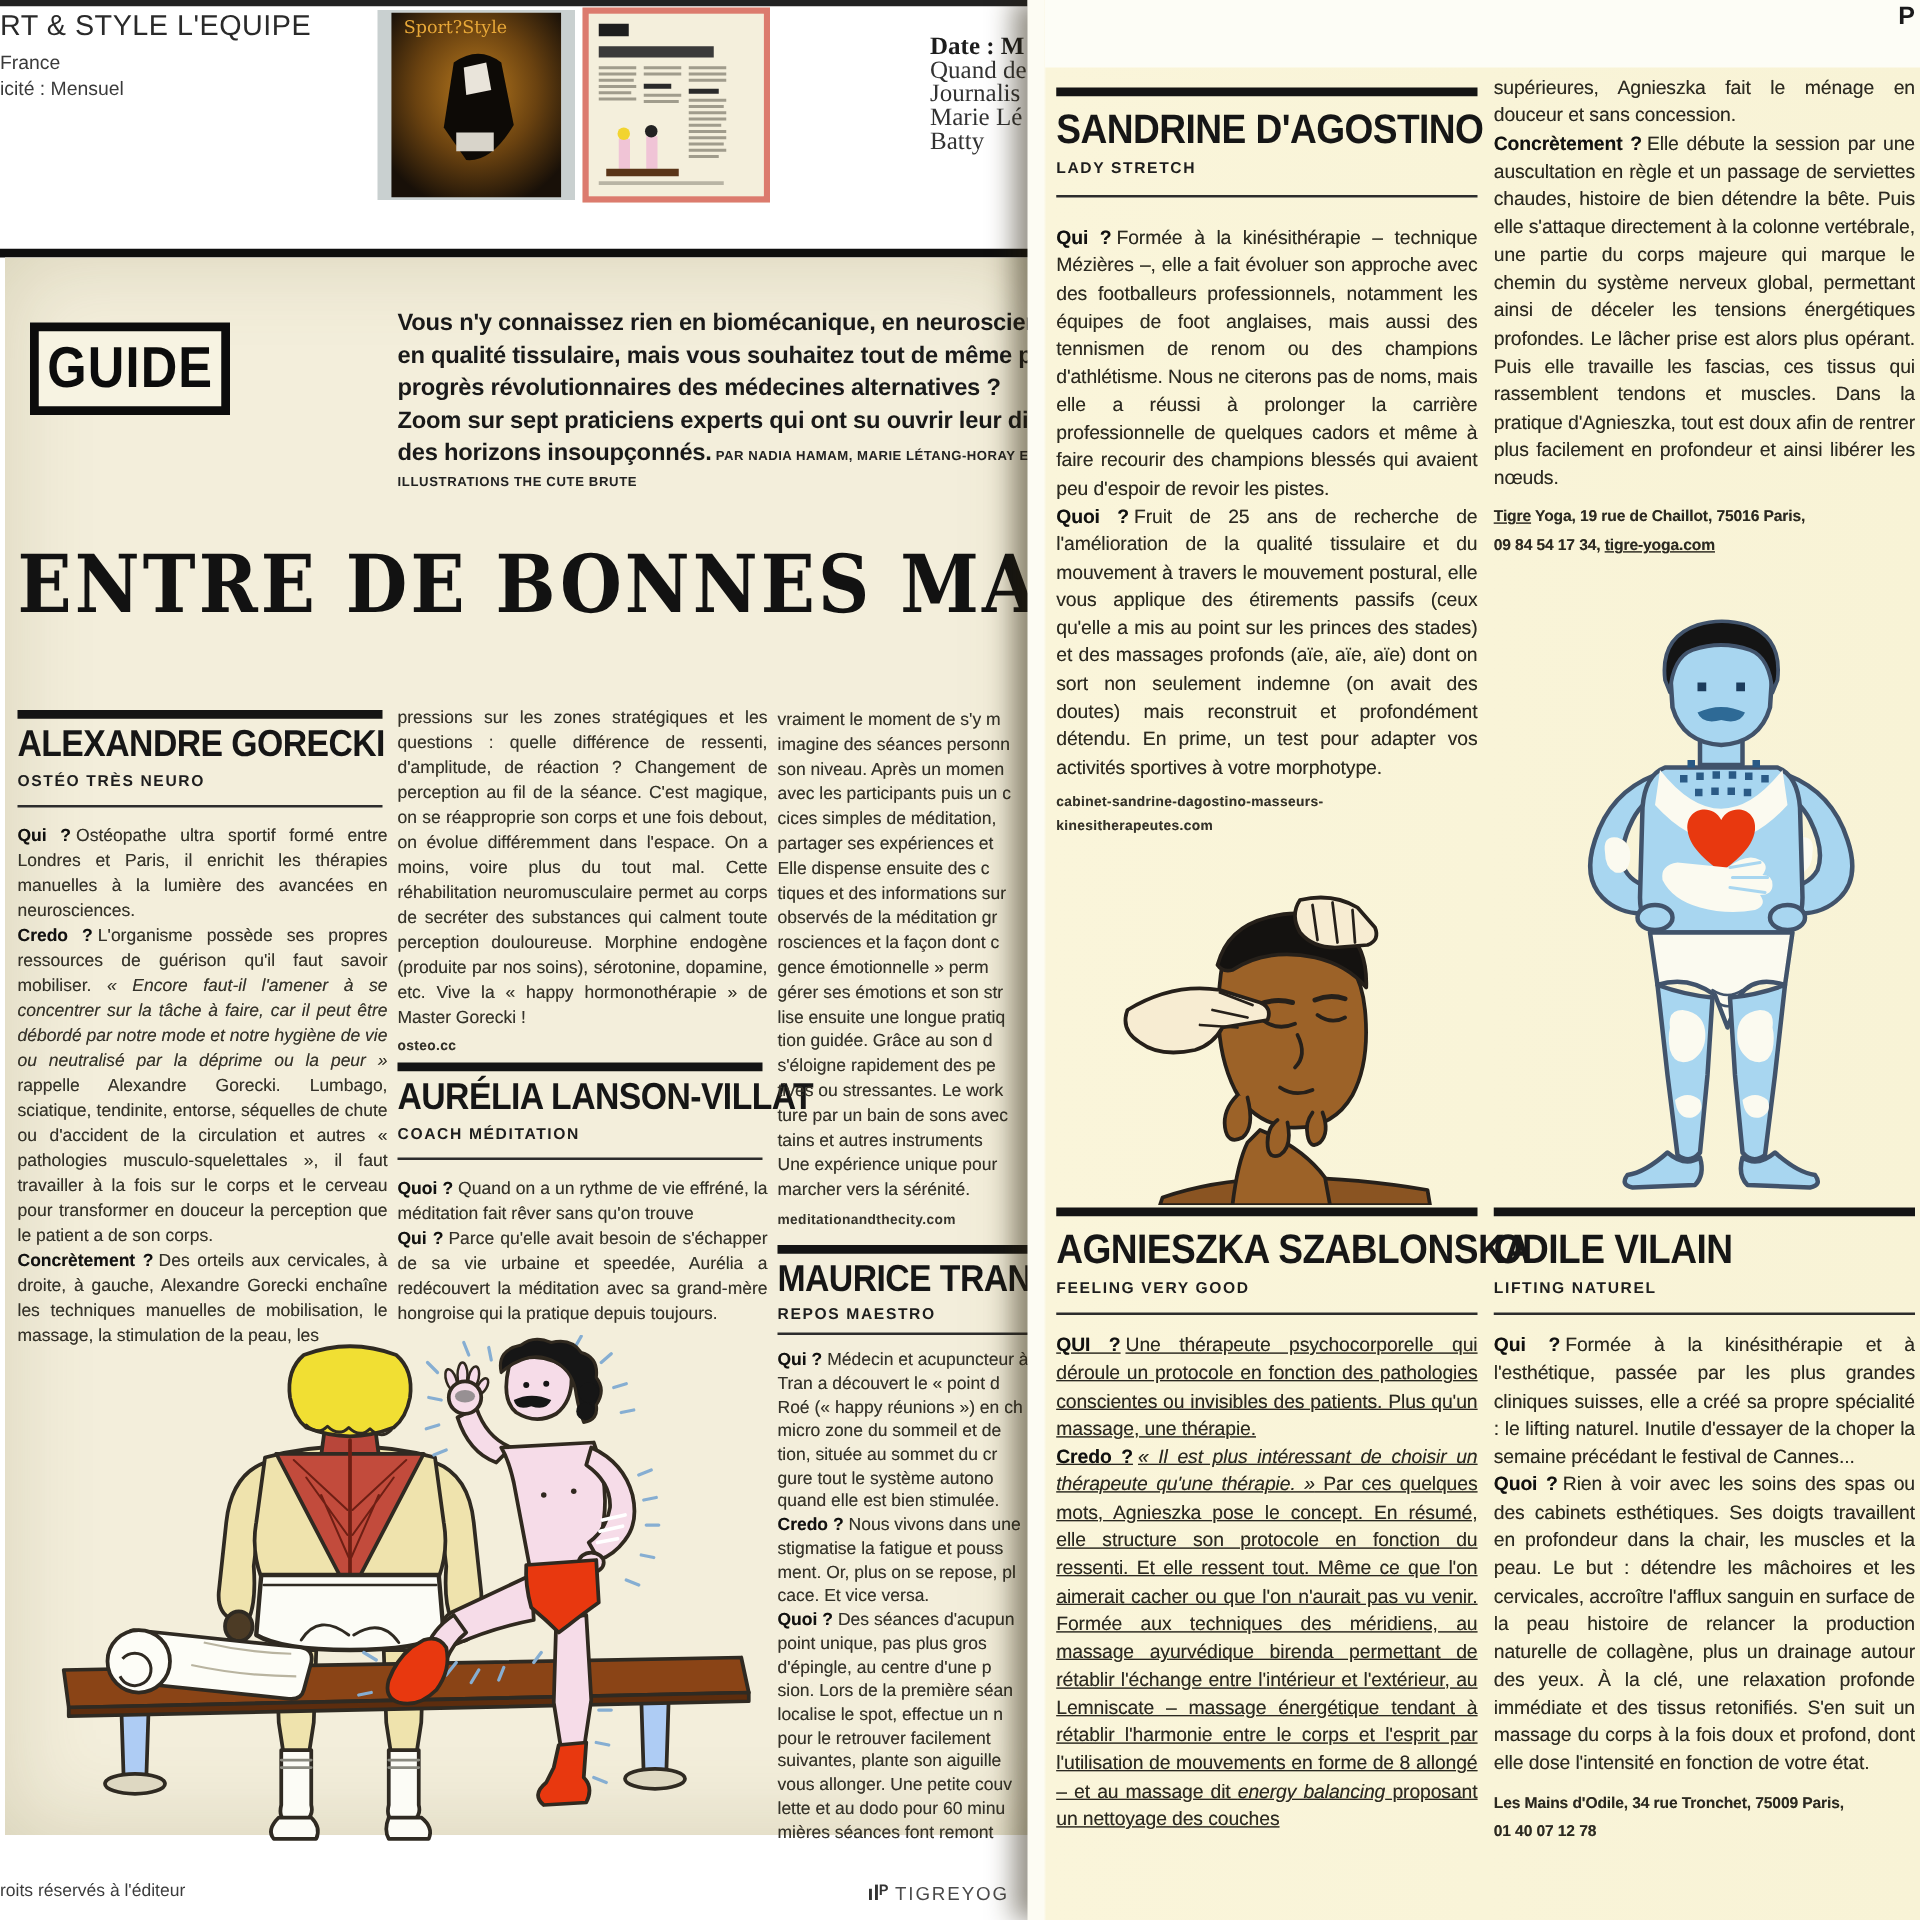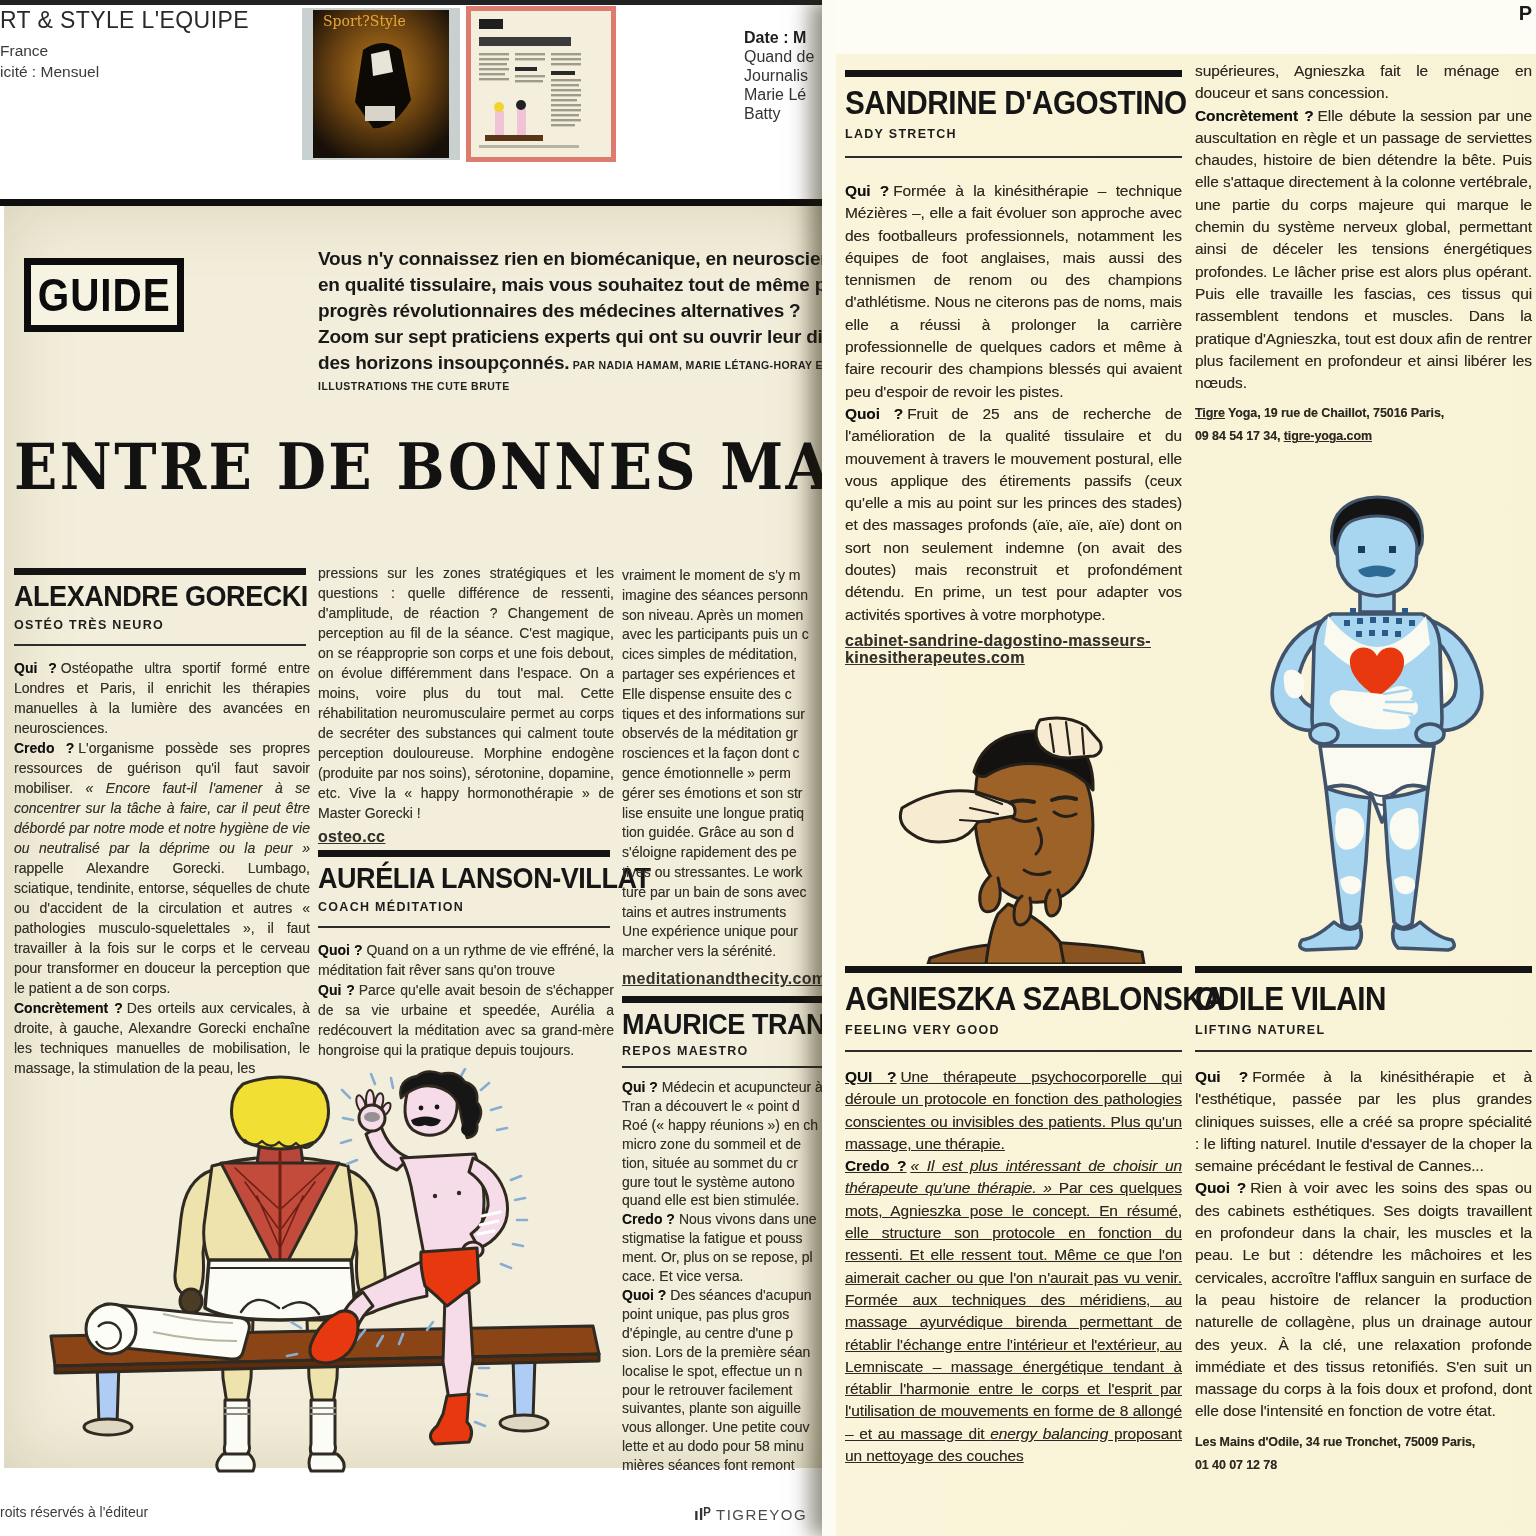--- a/index.html
+++ b/index.html
@@ -7,21 +7,21 @@
          font-family:"Liberation Sans",sans-serif;color:#2c2a24;}
   .abs{position:absolute;}
   
   #left-page{left:0;top:0;width:838px;height:1536px;background:#fff;}
   .lp-topline{left:0;top:0;width:822px;height:5px;background:#222;}
   .pub-title{left:0;top:7px;font-size:23px;color:#2a2a2a;letter-spacing:.4px;white-space:nowrap;}
   .pub-meta{left:0;top:40px;font-size:15.5px;color:#3a3a3a;line-height:21px;}
   .thumb1{left:302px;top:8px;width:158px;height:152px;background:#c9d0d0;padding:0;}
   .thumb1 svg{position:absolute;left:11px;top:2px;}
   .thumb2{left:466px;top:6px;width:140px;height:146px;background:#f6f1dd;border:5px solid #dc7b6e;}
-  .meta-block{left:744px;top:28px;font-size:16px;color:#333;line-height:19px;white-space:nowrap;}
+  .meta-block{left:744px;top:28px;font-size:20px;color:#333;line-height:19px;white-space:nowrap;font-family:Liberation Serif, serif;}
   .meta-block .mline:first-child{font-weight:bold;color:#1d1d1d;}
   .lp-rule{left:0;top:199px;width:838px;height:7px;background:#0e0e0e;}
   .lp-scan{left:4px;top:206px;width:832px;height:1262px;background:#f3eedb;
            box-shadow:inset 0 0 70px rgba(120,108,60,.22);}
   
   .guide-box{left:24px;top:258px;width:146px;height:60px;border:7px solid #0c0c0c;
              display:flex;align-items:center;justify-content:center;background:#f7f3e2;}
   .guide-box span{font-weight:bold;font-size:44px;letter-spacing:1px;color:#0c0c0c;
                   transform:scale(.92,1.05);}
   .intro{left:318px;top:246px;font-weight:bold;font-size:19px;line-height:26px;color:#191919;
@@ -34,21 +34,21 @@
   
   .bar{background:#141414;height:7px;}
   .sec-name{font-weight:bold;color:#161616;white-space:nowrap;letter-spacing:-.5px;
             transform:scaleX(.9);transform-origin:0 50%;}
   .sec-spec{font-weight:bold;font-size:12.5px;letter-spacing:1.3px;color:#1d1d1d;white-space:nowrap;}
   .sec-rule{border-top:2.5px solid #2c2c2c;}
   .lp-body{font-size:14px;line-height:20px;text-align:justify;color:#34322a;
            text-shadow:0 0 .5px rgba(70,64,45,.55);}
   .lp-body p,.rp-body p{margin:0;}
   .lbl{font-weight:bold;color:#111;margin-right:4px;}
-  .doclink{font-weight:bold;font-size:16px;text-decoration:underline;color:#34322a;
+  .doclink{font-weight:bold;font-size:11px;color:#34322a;
            letter-spacing:.3px;display:inline-block;margin-top:4px;}
   .tline{white-space:nowrap;}
   .tlines-19{font-size:14px;line-height:19.8px;}
   .tlines-18{font-size:14px;line-height:18.9px;}
   
   #right-page{left:822px;top:0;width:714px;height:1536px;
       background:linear-gradient(90deg,#fdfcf3 0px,#fdfcf3 13px,#faf5da 15px,#f8f3d6 100%);
       box-shadow:-12px 0 20px rgba(40,32,12,.5);}
   .rp-top{left:14px;top:0;width:700px;height:54px;background:#fdfdf6;}
   .corner-letter{right:4px;top:2px;font-weight:bold;font-size:20px;color:#1a1a1a;}
@@ -229,21 +229,21 @@
         <div class="tline"><span>ment. Or, plus on se repose, pl</span></div>
         <div class="tline"><span>cace. Et vice versa.</span></div>
         <div class="tline"><b class="lbl">Quoi ?</b><span>Des séances d'acupun</span></div>
         <div class="tline"><span>point unique, pas plus gros</span></div>
         <div class="tline"><span>d'épingle, au centre d'une p</span></div>
         <div class="tline"><span>sion. Lors de la première séan</span></div>
         <div class="tline"><span>localise le spot, effectue un n</span></div>
         <div class="tline"><span>pour le retrouver facilement</span></div>
         <div class="tline"><span>suivantes, plante son aiguille</span></div>
         <div class="tline"><span>vous allonger. Une petite couv</span></div>
-        <div class="tline"><span>lette et au dodo pour 58 minu</span></div>
+        <div class="tline"><span>lette et au dodo pour 60 minu</span></div>
         <div class="tline"><span>mières séances font remont</span></div>
       </div>
 
     <svg class="abs" style="left:45px;top:1068px;" width="570" height="410" viewBox="0 0 570 410">
 
       <g stroke="#2f2a22" stroke-width="3" stroke-linejoin="round" stroke-linecap="round">
         <path d="M167,102 Q140,112 136,150 L130,206 Q129,222 140,227 L154,227 Q160,214 158,185 L164,135 Z" fill="#efe3ad"></path>
         <path d="M303,102 Q330,112 334,150 L340,206 Q341,222 330,227 L316,227 Q310,214 312,185 L306,135 Z" fill="#efe3ad"></path>
         <ellipse cx="146" cy="233" rx="11" ry="12" fill="#4c3b25"></ellipse>
         <ellipse cx="324" cy="233" rx="11" ry="12" fill="#4c3b25"></ellipse>

